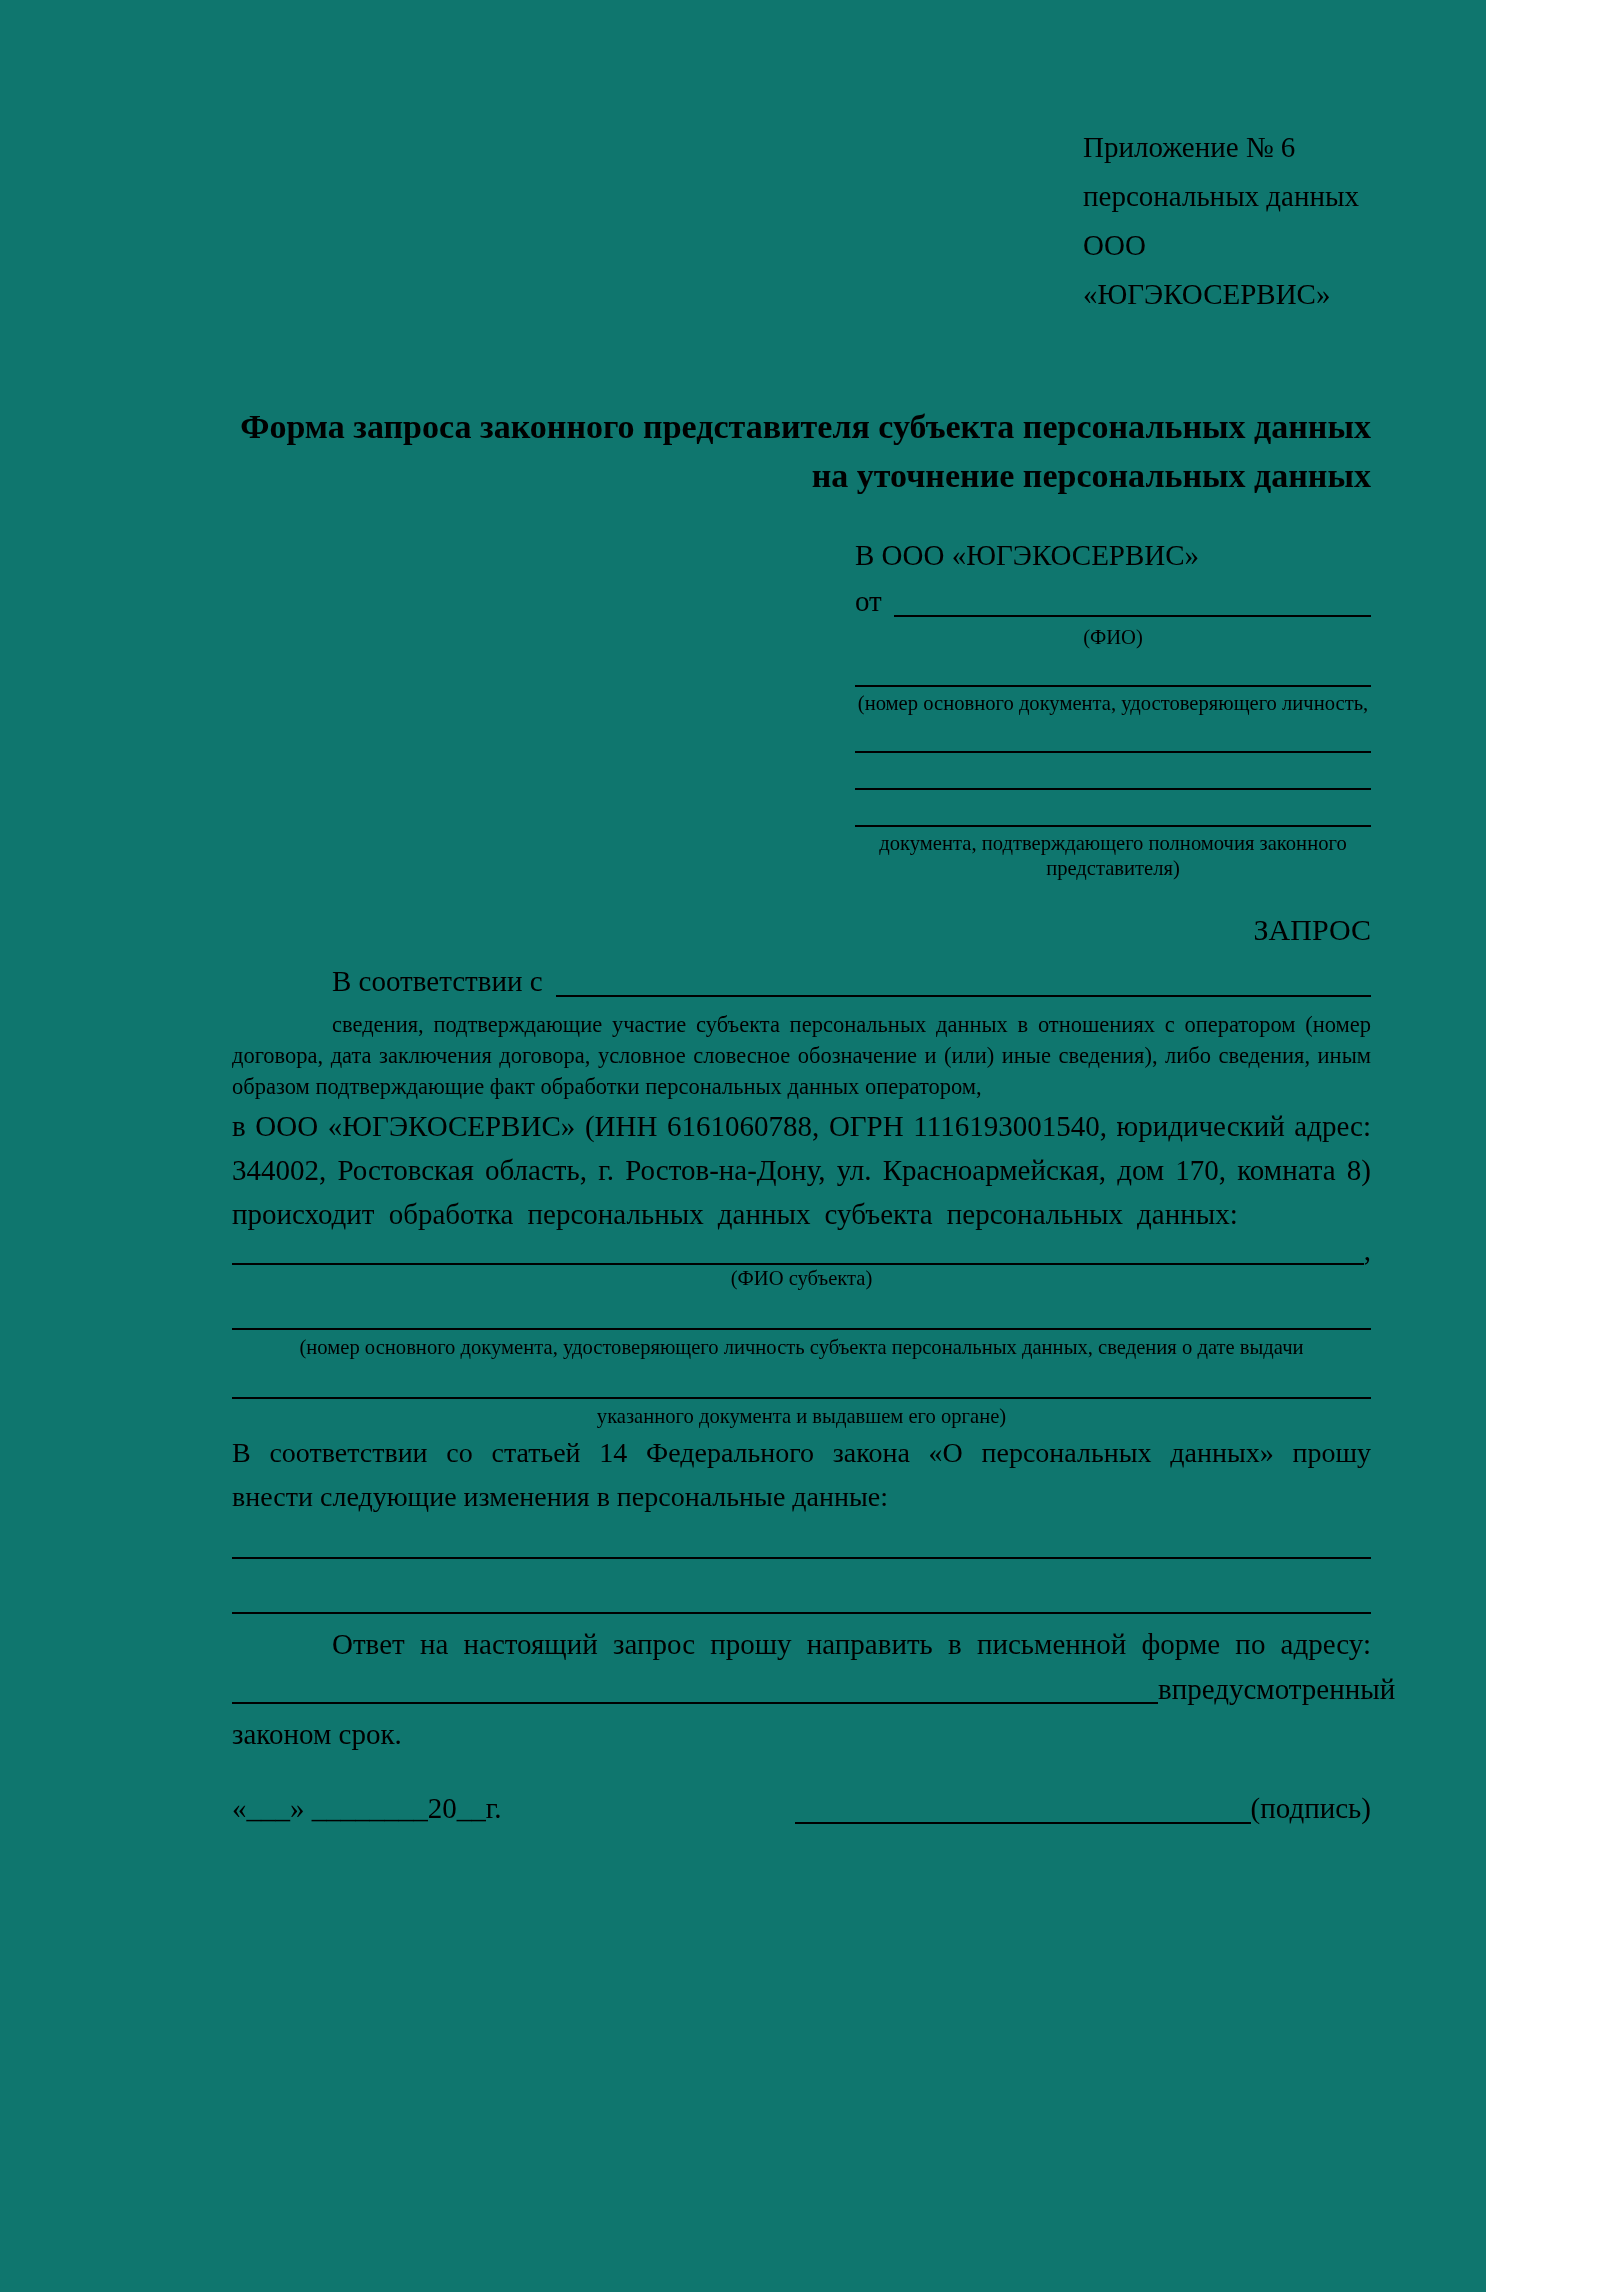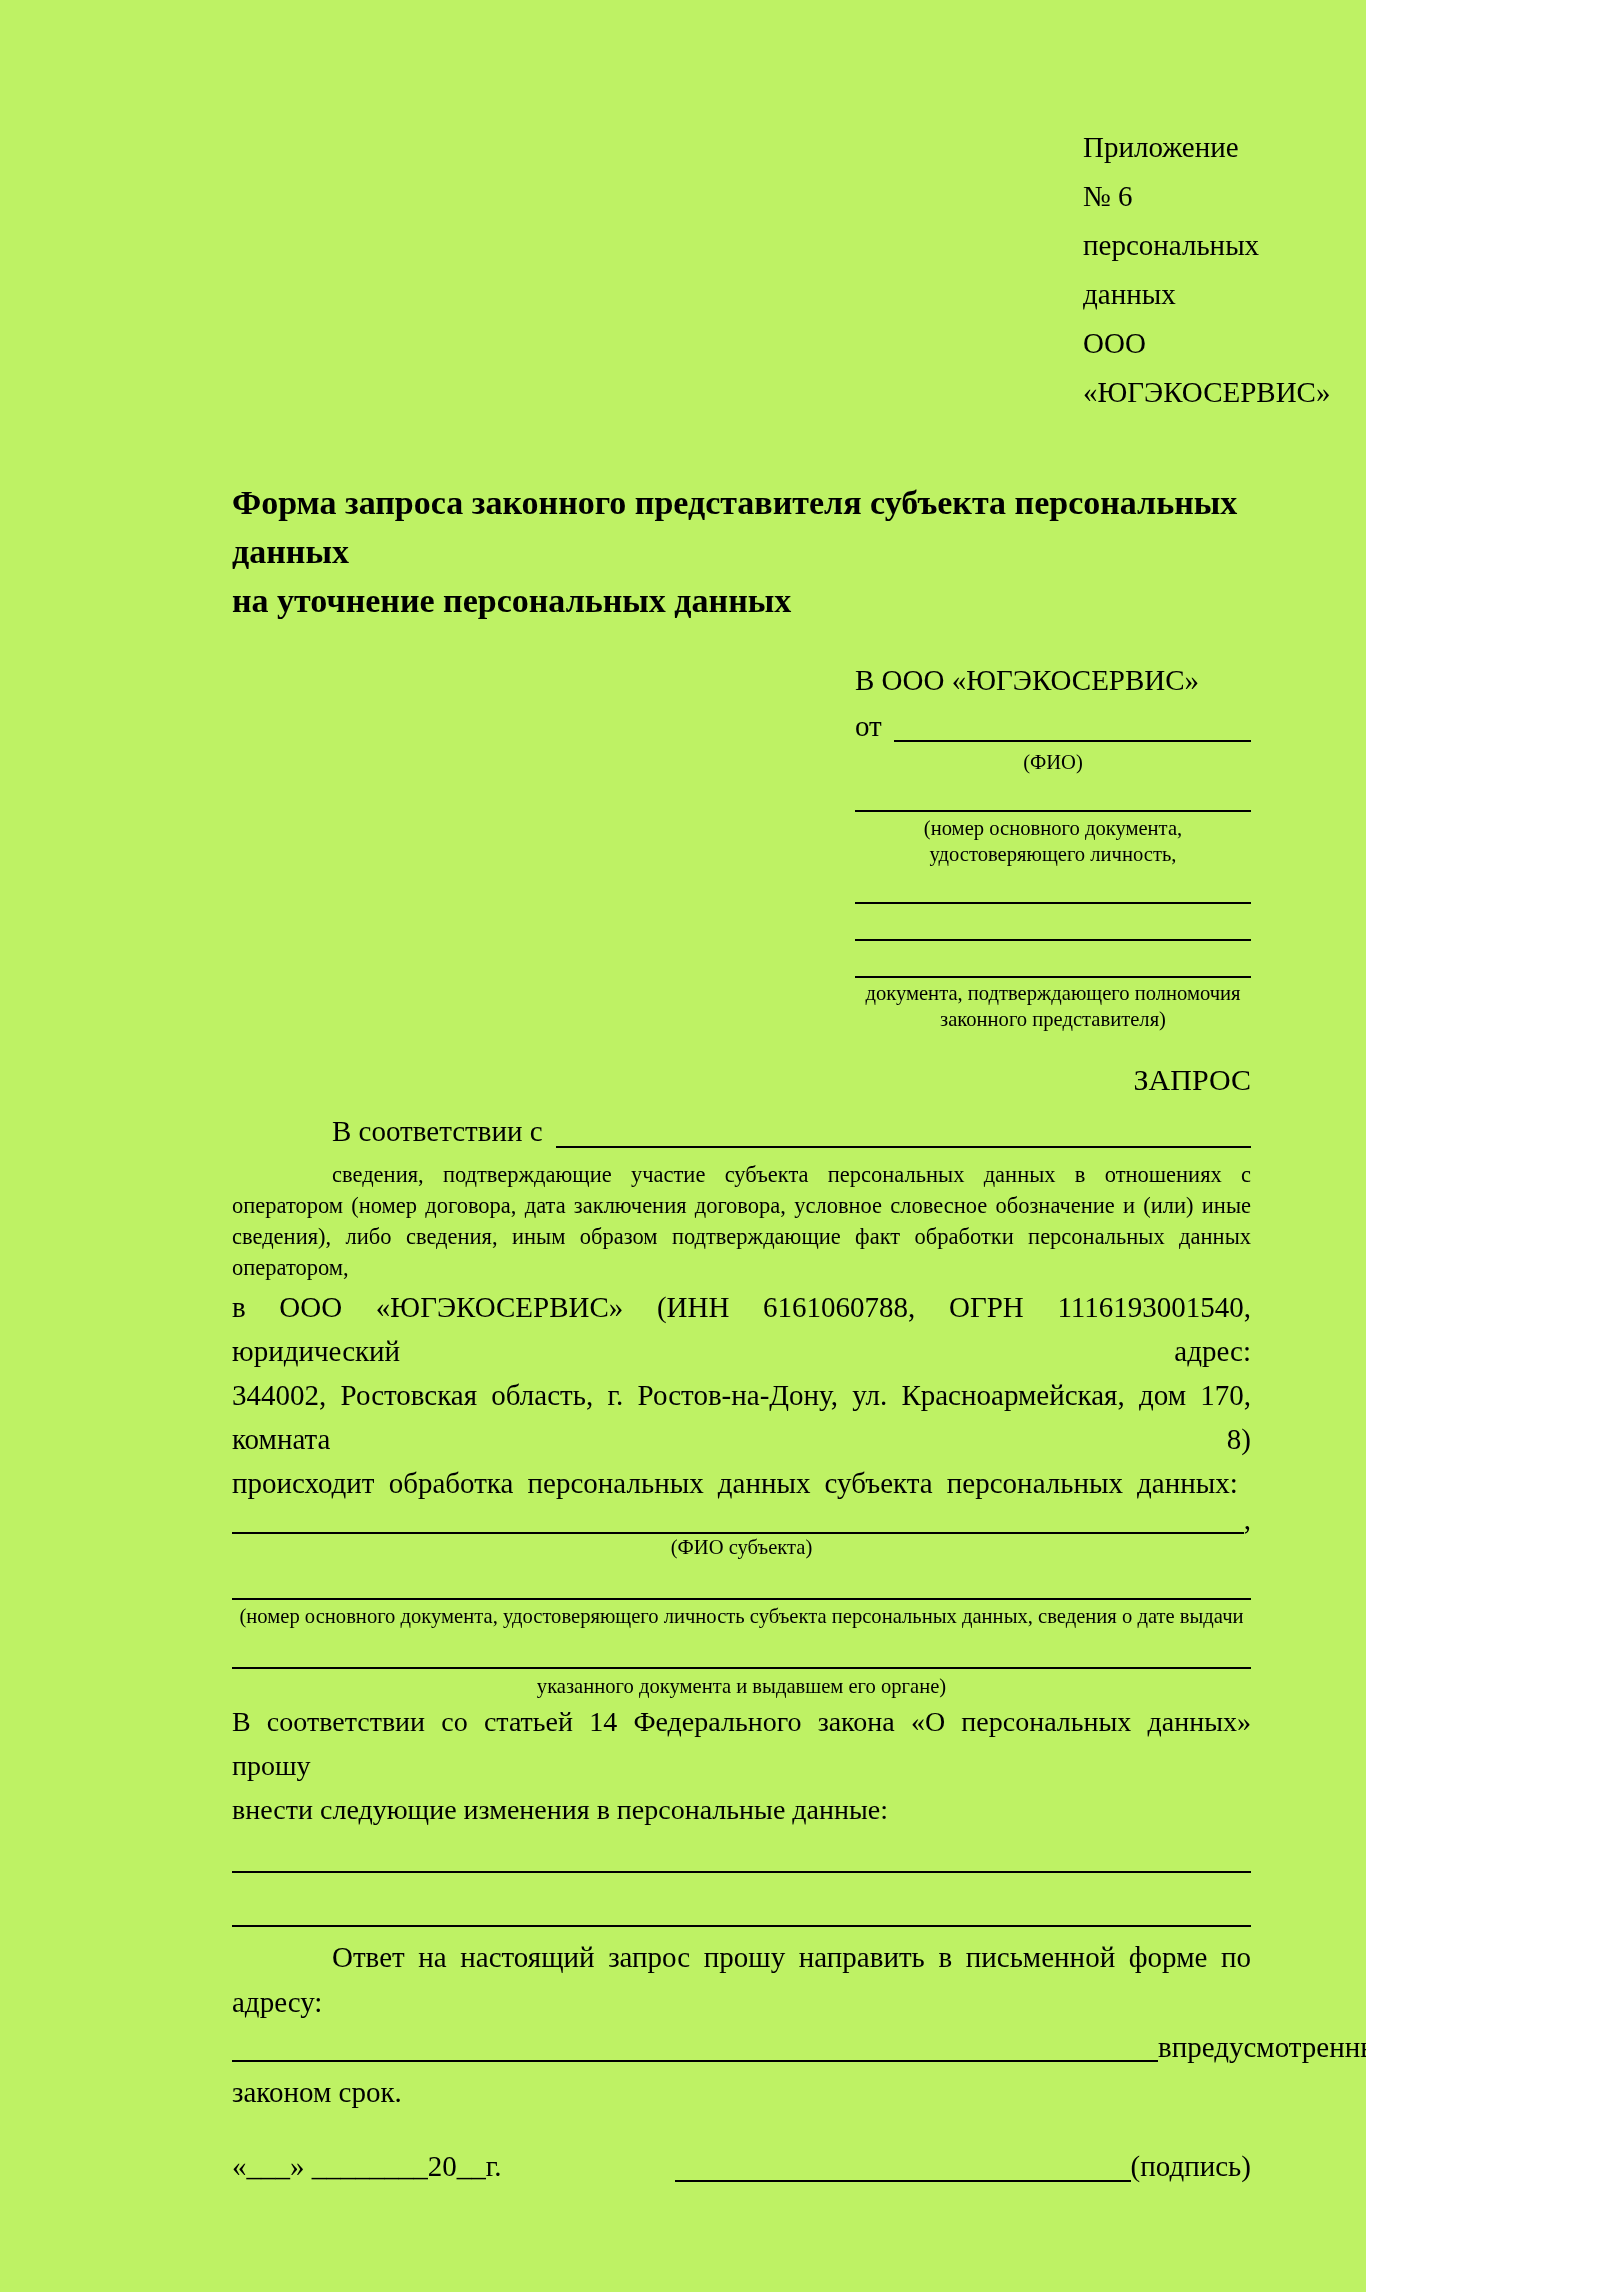--- a/index.html
+++ b/index.html
@@ -1,32 +1,32 @@
 <!DOCTYPE html>
 <html lang="ru"><head>
 <meta charset="utf-8">
 <style>
   * { box-sizing: border-box; margin: 0; padding: 0; }
   html, body { background: #ffffff; }
   .page {
     position: relative;
-    width: 1366px;
+    width: 1486px;
     height: 2293px;
-    background: #bef264;
+    background: #0f766e;
     color: #000000;
     font-family: "Liberation Serif", "DejaVu Serif", serif;
     overflow: hidden;
   }
   .content { padding: 123px 115px 0 232px;  }
 
   
   .appendix { margin-left: 851px; font-size: 29px; line-height: 49px; }
 
   
-  .title { margin-top: 61px; text-align: left; font-size: 34px; font-weight: bold; line-height: 49px; }
+  .title { margin-top: 83px; text-align: right; font-size: 34px; font-weight: bold; line-height: 49px; }
 
   
   .addressee { margin-top: 33px; margin-left: 623px; font-size: 29px; }
   .addr-to { line-height: 45px; }
   .from-row { display: flex; height: 47px; align-items: stretch; }
   .from-label { line-height: 47px; padding-right: 11.8px; }
   .fill { flex: 1 1 auto; border-bottom: 2.9px solid #000; margin-bottom: 7.8px; }
   .addr-caption { font-size: 20.6px; line-height: 25.5px; text-align: center; }
   .addr-blank { height: 29px; margin-top: 7.8px; border-bottom: 2.9px solid #000; margin-bottom: 3.9px; }
 

